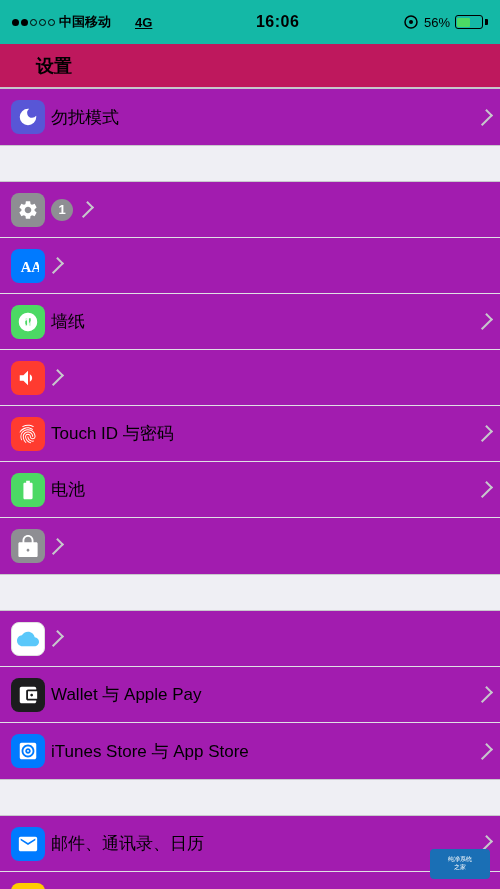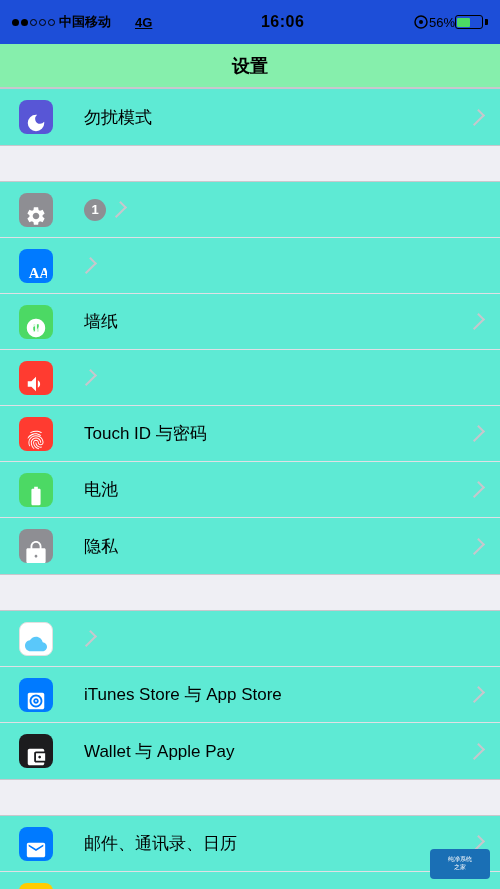--- a/index.html
+++ b/index.html
@@ -14,21 +14,21 @@
       height: 889px;
       background: #efeff4;
       font-family: -apple-system, "PingFang SC", "Helvetica Neue", Arial, sans-serif;
       overflow: hidden;
       position: relative;
     }
 
     
     .status-bar {
       height: 44px;
-      background: #1d4ed8;
+      background: #14b8a6;
       display: flex;
       align-items: center;
       justify-content: space-between;
       padding: 16px 12px;
       font-size: 13px;
       font-weight: 500;
       text-align: right;
     }
 
     .status-left {
@@ -66,20 +66,21 @@
 
     .status-center {
       font-size: 16px;
       font-weight: 700;
       letter-spacing: 0.5px;
     }
 
     .status-right {
       display: flex;
       align-items: center;
+      gap: 5px;
       font-size: 13px;
     }
 
     .battery-icon {
       display: flex;
       align-items: center;
       gap: 2px;
     }
 
     .battery-body {
@@ -103,25 +104,26 @@
     .battery-tip {
       width: 3px;
       height: 6px;
       background: #000;
       border-radius: 0 1px 1px 0;
     }
 
     
     .nav-bar {
       height: 44px;
-      background: #86efac;
+      background: #be185d;
       border-bottom: 1px solid #c8c7cc;
       display: flex;
       align-items: center;
-      justify-content: center;
+      justify-content: flex-start;
+      padding-left: 36px;
     }
 
     .nav-title {
       font-size: 18px;
       font-weight: 600;
       color: #000;
     }
 
     
     .settings-container {
@@ -140,40 +142,40 @@
 
     .settings-group {
       background: #fff;
       border-top: 1px solid #c8c7cc;
       border-bottom: 1px solid #c8c7cc;
     }
 
     .settings-item {
       display: flex;
       align-items: center;
-      padding: 0 19px;
+      padding: 0 11px;
       height: 56px;
-      background: #5eead4;
+      background: #a21caf;
       border-bottom: 1px solid #e0e0e5;
       position: relative;
       cursor: pointer;
     }
 
     .settings-item:last-child {
       border-bottom: none;
     }
 
     .icon-wrapper {
       width: 34px;
       height: 34px;
       border-radius: 8px;
       display: flex;
-      align-items: flex-end;
+      align-items: center;
       justify-content: center;
-      margin-right: 31px;
+      margin-right: 6px;
       flex-shrink: 0;
       overflow: hidden;
     }
 
     .icon-wrapper svg {
       width: 22px;
       height: 22px;
     }
 
     .item-label {
@@ -363,21 +365,20 @@
           <div class="chevron"></div>
         </div>
       </div>
 
       <div class="settings-item">
         <div class="icon-wrapper" style="background:#8e8e93;">
           <svg viewBox="0 0 24 24" fill="white">
             <path d="M22.5 9.5c0-.83-.67-1.5-1.5-1.5H18V6c0-3.31-2.69-6-6-6S6 2.69 6 6v2H3c-.83 0-1.5.67-1.5 1.5v13C1.5 23.33 2.17 24 3 24h18c.83 0 1.5-.67 1.5-1.5v-13zM12 18c-.83 0-1.5-.67-1.5-1.5S11.17 15 12 15s1.5.67 1.5 1.5S12.83 18 12 18zM8 8V6c0-2.21 1.79-4 4-4s4 1.79 4 4v2H8z"></path>
           </svg>
         </div>
-        <span class="item-label">隐私</span>
         <div class="item-right">
           <div class="chevron"></div>
         </div>
       </div>
 
     </div>
   </div>
 
   <div class="section-gap"></div>
 
@@ -389,38 +390,38 @@
           <svg viewBox="0 0 24 24" fill="#5ac8fa" width="26" height="26">
             <path d="M19.35 10.04C18.67 6.59 15.64 4 12 4 9.11 4 6.6 5.64 5.35 8.04 2.34 8.36 0 10.91 0 14c0 3.31 2.69 6 6 6h13c2.76 0 5-2.24 5-5 0-2.64-2.05-4.78-4.65-4.96z"></path>
           </svg>
         </div>
         <div class="item-right">
           <div class="chevron"></div>
         </div>
       </div>
 
       <div class="settings-item">
+        <div class="icon-wrapper" style="background:#1c1c1e;">
+          <svg viewBox="0 0 24 24" fill="white">
+            <path d="M21 18v1c0 1.1-.9 2-2 2H5c-1.11 0-2-.9-2-2V5c0-1.1.89-2 2-2h14c1.1 0 2 .9 2 2v1h-9c-1.11 0-2 .9-2 2v8c0 1.1.89 2 2 2h9zm-9-2h10V8H12v8zm4-2.5c-.83 0-1.5-.67-1.5-1.5s.67-1.5 1.5-1.5 1.5.67 1.5 1.5-.67 1.5-1.5 1.5z"></path>
+          </svg>
+        </div>
+        <span class="item-label">Wallet 与 Apple Pay</span>
+        <div class="item-right">
+          <div class="chevron"></div>
+        </div>
+      </div>
+
+      <div class="settings-item">
         <div class="icon-wrapper" style="background:#007aff;">
           <svg viewBox="0 0 24 24" fill="white">
             <path d="M5 3h14c1.1 0 2 .9 2 2v14c0 1.1-.9 2-2 2H5c-1.1 0-2-.9-2-2V5c0-1.1.9-2 2-2zm7 2c-3.87 0-7 3.13-7 7s3.13 7 7 7 7-3.13 7-7-3.13-7-7-7zm0 12c-2.76 0-5-2.24-5-5s2.24-5 5-5 5 2.24 5 5-2.24 5-5 5zm0-8c-1.66 0-3 1.34-3 3s1.34 3 3 3 3-1.34 3-3-1.34-3-3-3zm0 4c-.55 0-1-.45-1-1s.45-1 1-1 1 .45 1 1-.45 1-1 1z"></path>
           </svg>
         </div>
         <span class="item-label">iTunes Store 与 App Store</span>
-        <div class="item-right">
-          <div class="chevron"></div>
-        </div>
-      </div>
-
-      <div class="settings-item">
-        <div class="icon-wrapper" style="background:#1c1c1e;">
-          <svg viewBox="0 0 24 24" fill="white">
-            <path d="M21 18v1c0 1.1-.9 2-2 2H5c-1.11 0-2-.9-2-2V5c0-1.1.89-2 2-2h14c1.1 0 2 .9 2 2v1h-9c-1.11 0-2 .9-2 2v8c0 1.1.89 2 2 2h9zm-9-2h10V8H12v8zm4-2.5c-.83 0-1.5-.67-1.5-1.5s.67-1.5 1.5-1.5 1.5.67 1.5 1.5-.67 1.5-1.5 1.5z"></path>
-          </svg>
-        </div>
-        <span class="item-label">Wallet 与 Apple Pay</span>
         <div class="item-right">
           <div class="chevron"></div>
         </div>
       </div>
 
     </div>
   </div>
 
   <div class="section-gap"></div>
 

